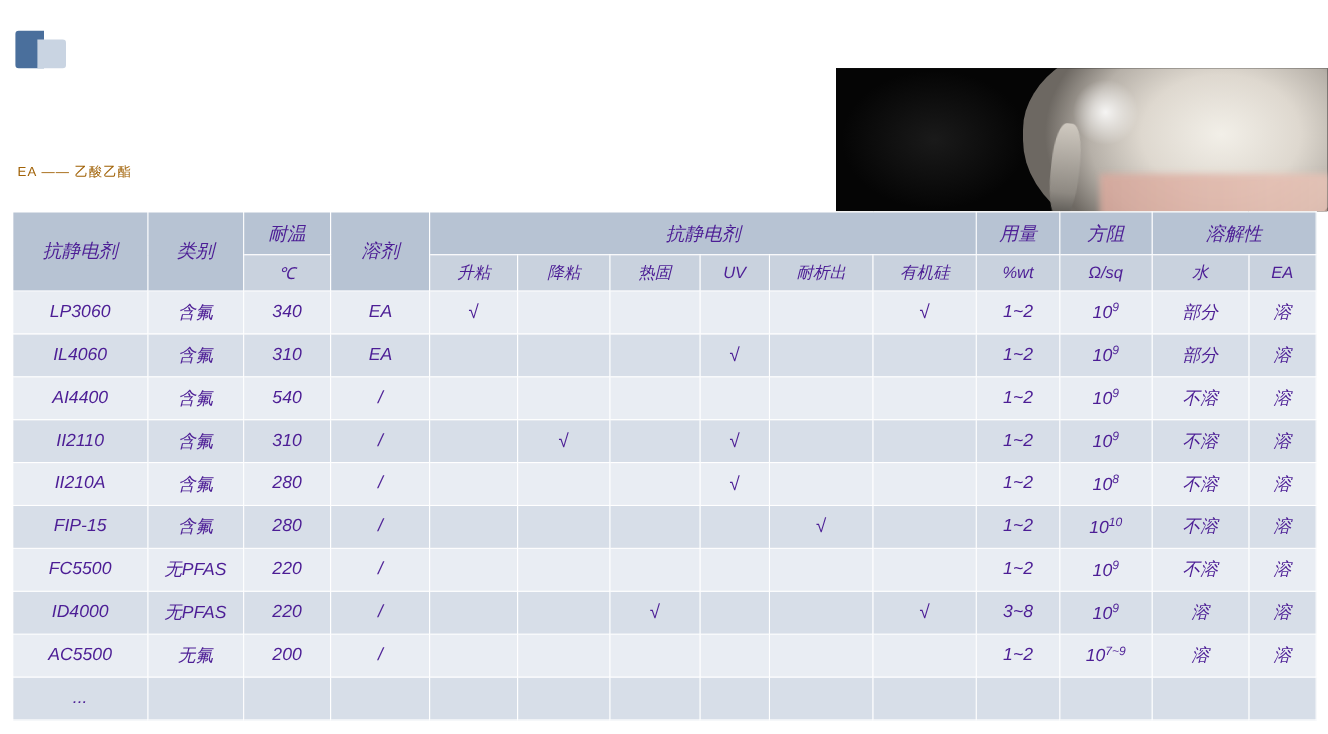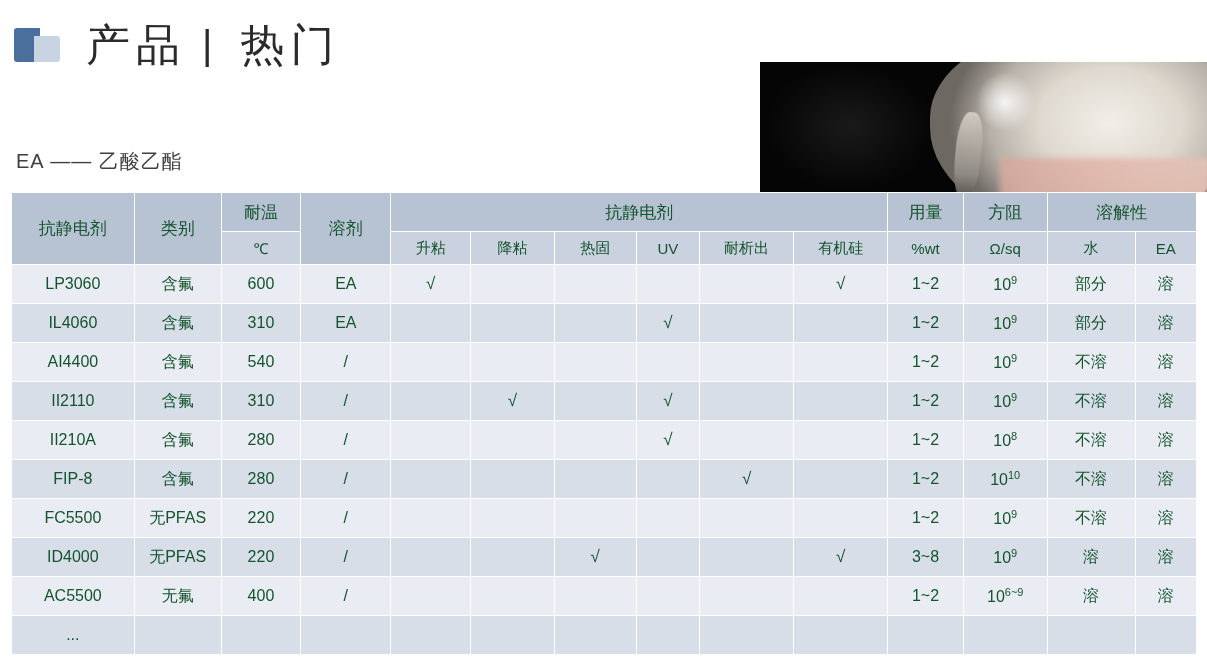--- a/index.html
+++ b/index.html
@@ -127,39 +127,40 @@
     width: 60px;
     height: 60px;
     background: radial-gradient(circle, rgba(255,255,255,.85), rgba(255,255,255,0) 70%);
   }
 
   
   .subtitle {
     position: absolute;
     left: 16px;
     top: 148px;
-    font-size: 20px;
-    color: #404040;
+    font-size: 12px;
+    color: #a16207;
     letter-spacing: 1px;
     white-space: nowrap;
   }
 
   
   .table-wrap {
     position: absolute;
     left: 11px;
     top: 192px;
     width: 1186px;
   }
   table.spec {
     border-collapse: collapse;
     width: 1186px;
     table-layout: fixed;
     font-size: 16px;
-    color: #14532d;
+    color: #4c1d95;
+    font-style: italic;
   }
   table.spec td, table.spec th {
     border: 1px solid #ffffff;
     text-align: center;
     vertical-align: middle;
     padding: 0;
     height: 38px;
     font-weight: 400;
   }
   thead th {
@@ -188,25 +189,20 @@
 </style>
 </head>
 <body>
 
 <div class="page">
 
   <div class="header">
     <div class="logo-mark">
       <div class="sq-dark"></div>
       <div class="sq-light"></div>
-    </div>
-    <div class="header-title">
-      <span>产品</span>
-      <span class="sep">|</span>
-      <span>热门</span>
     </div>
   </div>
 
   <div class="photo">
     <div class="ph-dark"></div>
     <div class="ph-blob"></div>
     <div class="ph-drip"></div>
     <div class="ph-pink"></div>
     <div class="ph-shine"></div>
   </div>
@@ -253,21 +249,21 @@
           <th>%wt</th>
           <th>Ω/sq</th>
           <th>水</th>
           <th>EA</th>
         </tr>
       </thead>
       <tbody id="tbody">
           <tr class="odd">
             <td class="left">LP3060</td>
             <td>含氟</td>
-            <td>600</td>
+            <td>340</td>
             <td>EA</td>
             <td class="check">√</td>
             <td class="check"></td>
             <td class="check"></td>
             <td class="check"></td>
             <td class="check"></td>
             <td class="check">√</td>
             <td>1~2</td>
             <td>10<span class="sup">9</span></td>
             <td>部分</td>
@@ -331,21 +327,21 @@
             <td class="check"></td>
             <td class="check">√</td>
             <td class="check"></td>
             <td class="check"></td>
             <td>1~2</td>
             <td class="bold-val">10<span class="sup">8</span></td>
             <td>不溶</td>
             <td>溶</td>
           </tr>
           <tr class="even">
-            <td class="left">FIP-8</td>
+            <td class="left">FIP-15</td>
             <td>含氟</td>
             <td>280</td>
             <td>/</td>
             <td class="check"></td>
             <td class="check"></td>
             <td class="check"></td>
             <td class="check"></td>
             <td class="check">√</td>
             <td class="check"></td>
             <td>1~2</td>
@@ -381,30 +377,30 @@
             <td class="check"></td>
             <td class="check">√</td>
             <td>3~8</td>
             <td>10<span class="sup">9</span></td>
             <td>溶</td>
             <td>溶</td>
           </tr>
           <tr class="odd">
             <td class="left">AC5500</td>
             <td>无氟</td>
-            <td>400</td>
-            <td>/</td>
-            <td class="check"></td>
-            <td class="check"></td>
-            <td class="check"></td>
-            <td class="check"></td>
-            <td class="check"></td>
-            <td class="check"></td>
-            <td>1~2</td>
-            <td>10<span class="sup">6~9</span></td>
+            <td>200</td>
+            <td>/</td>
+            <td class="check"></td>
+            <td class="check"></td>
+            <td class="check"></td>
+            <td class="check"></td>
+            <td class="check"></td>
+            <td class="check"></td>
+            <td>1~2</td>
+            <td>10<span class="sup">7~9</span></td>
             <td>溶</td>
             <td>溶</td>
           </tr>
           <tr class="even ellipsis-row">
             <td class="left">...</td>
             <td></td>
             <td></td>
             <td></td>
             <td class="check"></td>
             <td class="check"></td>

